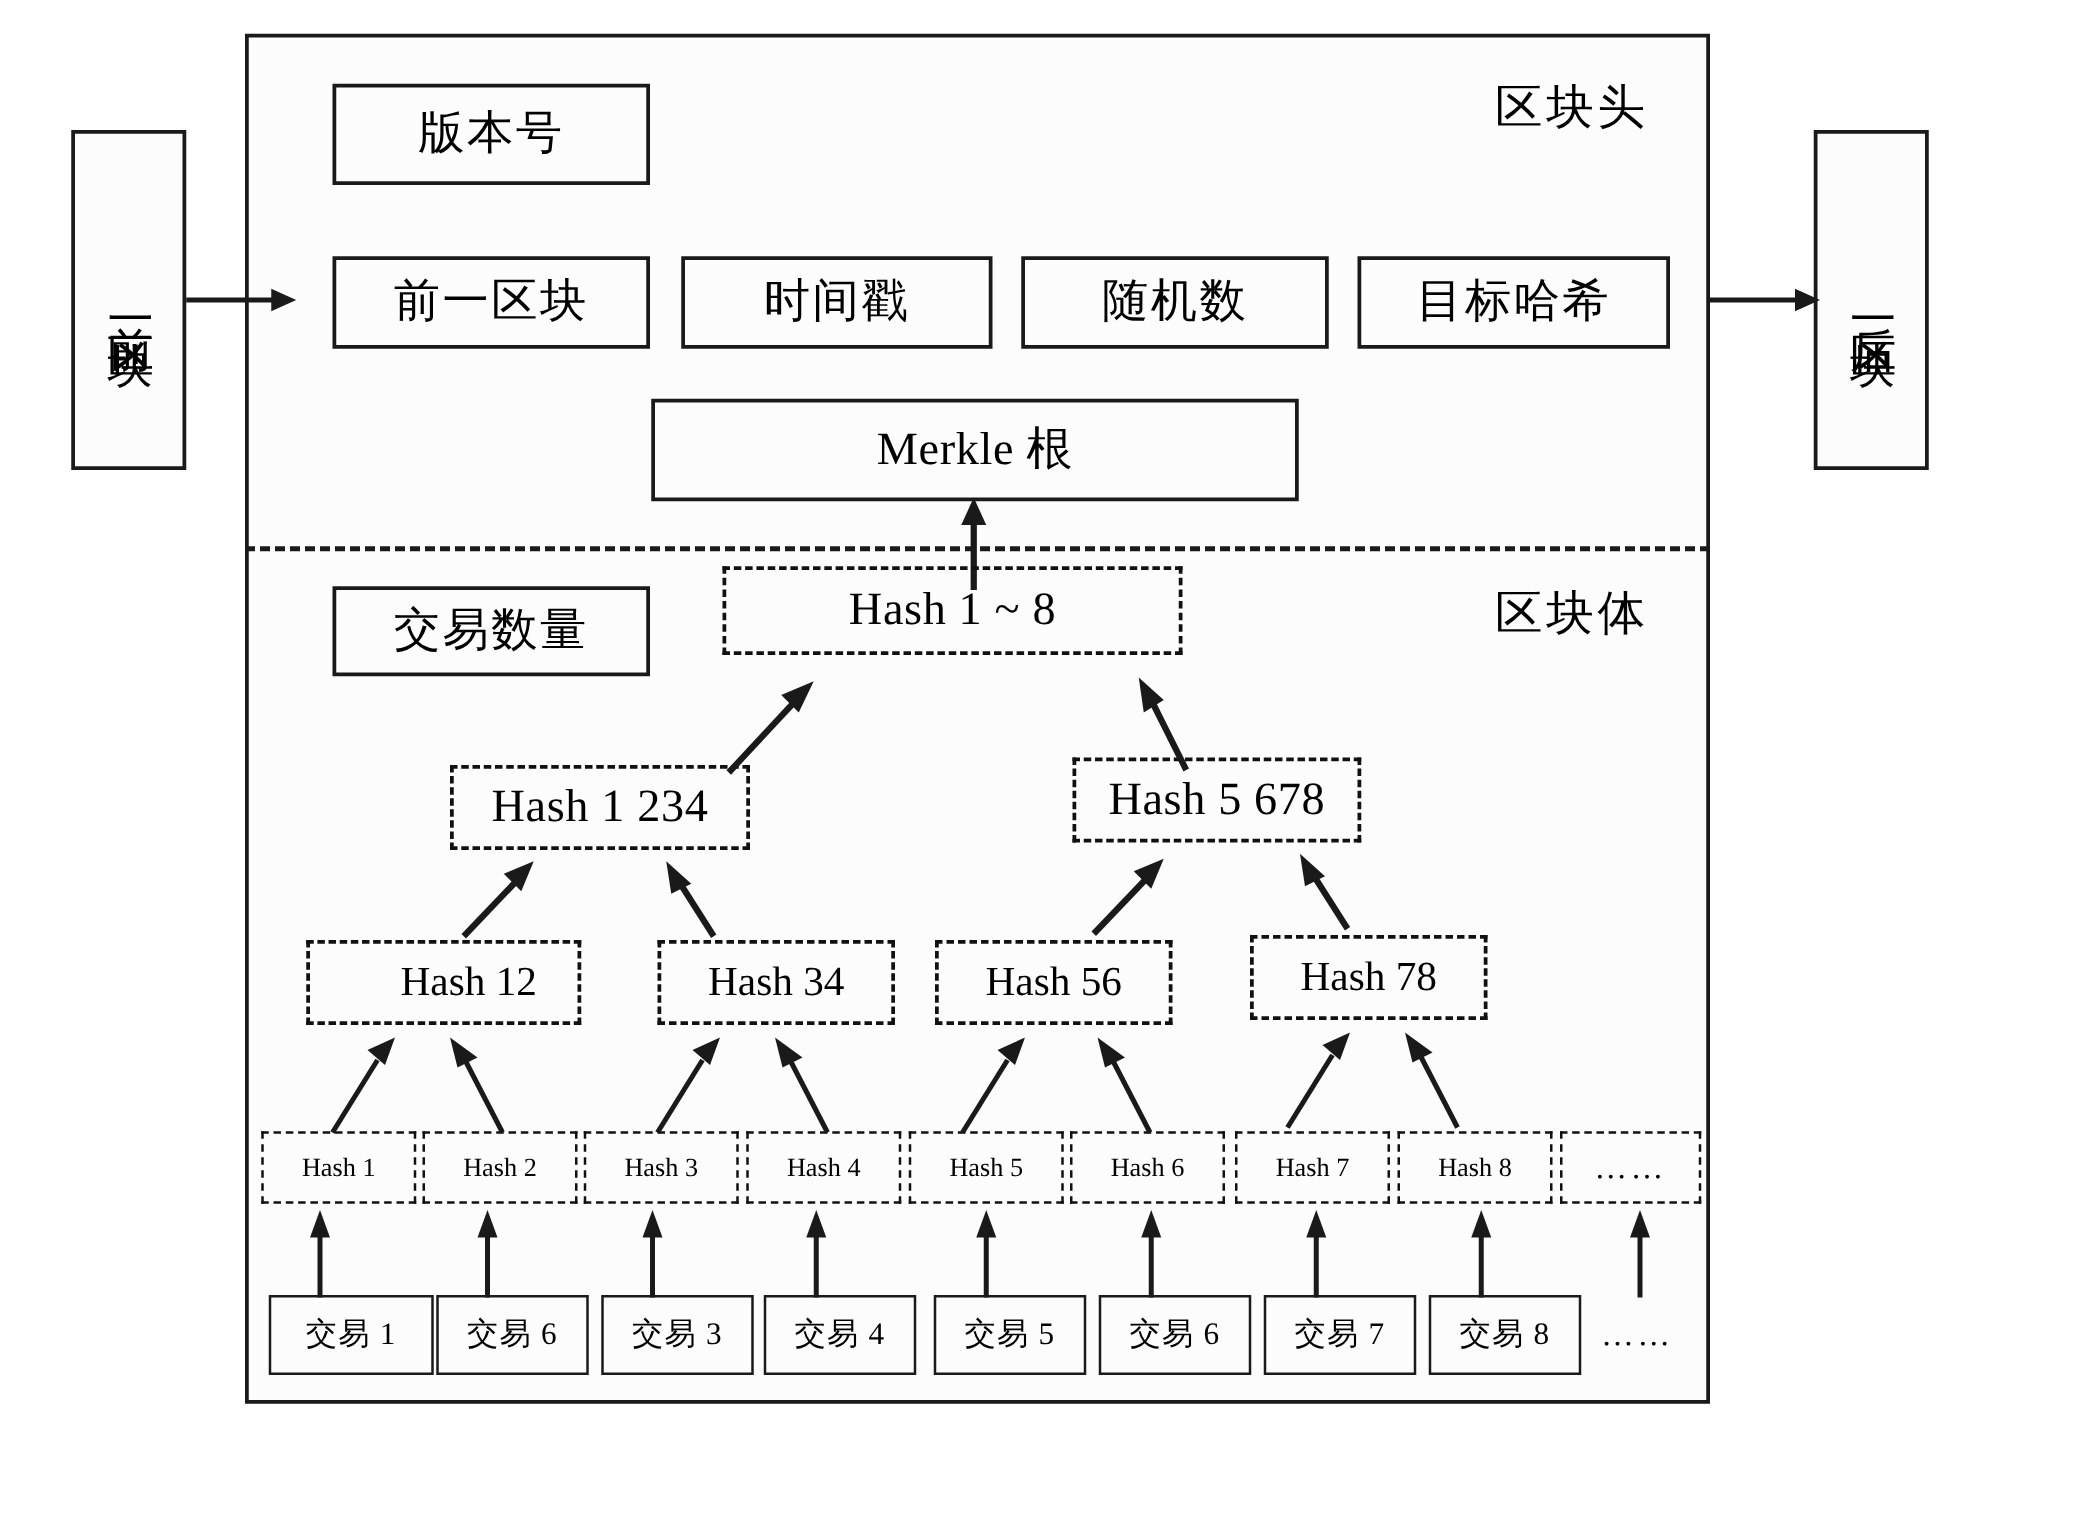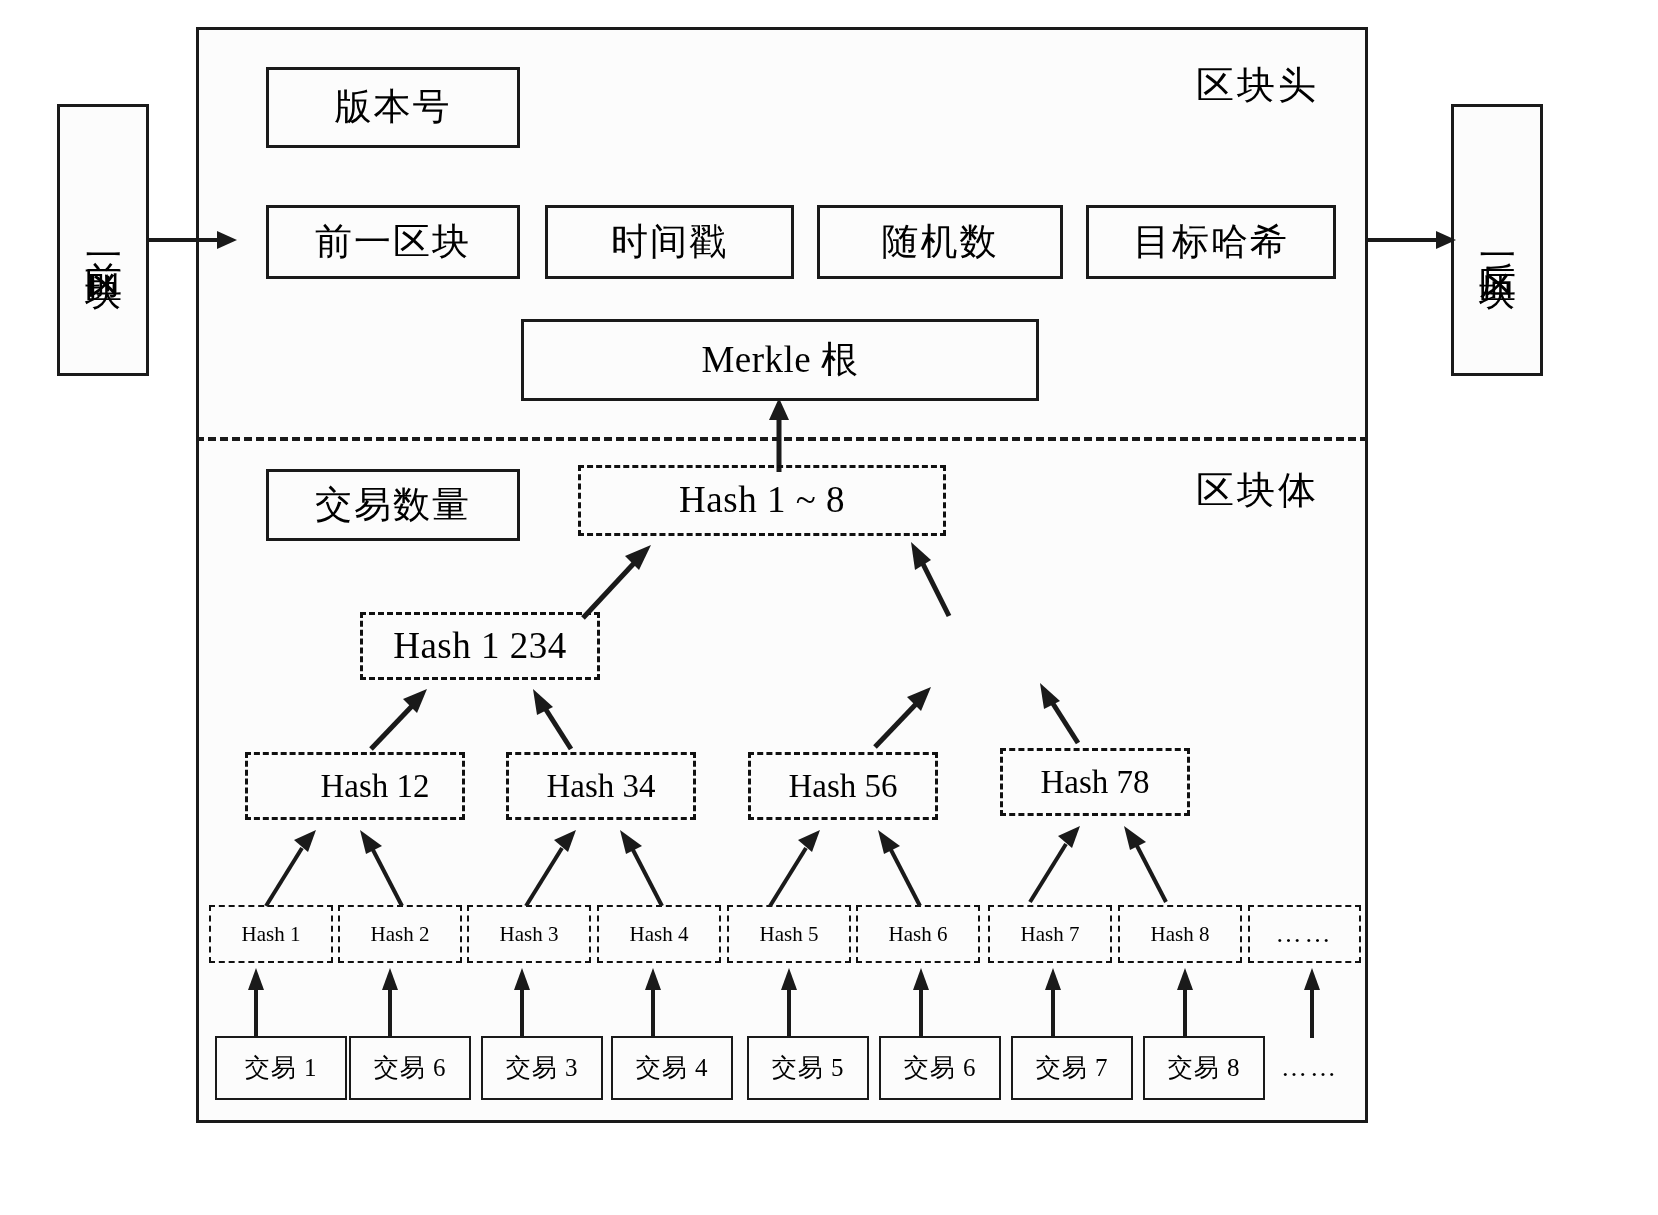--- a/index.html
+++ b/index.html
@@ -117,35 +117,36 @@
 
   <div class="abs solidbox lat" style="left:521px;top:319px;width:518px;height:82px;">Merkle 根</div>
 
   <svg class="arrow-svg" style="left:762px;top:398px;width:34px;height:74px;" viewBox="0 0 34 74">
     <line x1="17" y1="74" x2="17" y2="16" stroke="#1a1a1a" stroke-width="5"></line>
     <polygon points="17,0 7,22 27,22" fill="#1a1a1a"></polygon>
   </svg>
 
   <div class="abs solidbox cn" style="left:242px;top:469px;width:254px;height:72px;">交易数量</div>
 
-  <div class="abs dashbox lat" style="left:578px;top:465px;width:368px;height:71px;">Hash 1 ~ 8</div>
+  <div class="abs dashbox lat" style="left:578px;top:453px;width:368px;height:71px;">Hash 1 ~ 8</div>
 
   <div class="abs dashbox lat" style="left:360px;top:612px;width:240px;height:68px;">Hash 1 234</div>
+  <div class="abs dashbox lat" style="left:858px;top:606px;width:231px;height:68px;">Hash 5 678</div>
 
   <svg class="arrow-svg" style="left:575px;top:540px;width:80px;height:80px;" viewBox="0 0 80 80">
     <line x1="8" y1="78" x2="62" y2="20" stroke="#1a1a1a" stroke-width="5"></line>
     <polygon points="76,5 50,16 64,30" fill="#1a1a1a"></polygon>
   </svg>
   <svg class="arrow-svg" style="left:905px;top:538px;width:60px;height:80px;" viewBox="0 0 60 80">
     <line x1="44" y1="78" x2="16" y2="22" stroke="#1a1a1a" stroke-width="5"></line>
     <polygon points="6,4 10,32 26,22" fill="#1a1a1a"></polygon>
   </svg>
 
   <div class="abs dashbox lat-md" style="left:245px;top:752px;width:220px;height:68px;padding-left:40px;">Hash 12</div>
-  <div class="abs dashbox lat-md" style="left:506px;top:752px;width:190px;height:68px;">Hash 34</div>
+  <div class="abs dashbox lat-md" style="left:526px;top:752px;width:190px;height:68px;">Hash 34</div>
   <div class="abs dashbox lat-md" style="left:748px;top:752px;width:190px;height:68px;">Hash 56</div>
   <div class="abs dashbox lat-md" style="left:1000px;top:748px;width:190px;height:68px;">Hash 78</div>
 
   <svg class="arrow-svg" style="left:365px;top:685px;width:66px;height:66px;" viewBox="0 0 66 66">
     <line x1="6" y1="64" x2="48" y2="20" stroke="#1a1a1a" stroke-width="5"></line>
     <polygon points="62,4 38,14 52,28" fill="#1a1a1a"></polygon>
   </svg>
   <svg class="arrow-svg" style="left:527px;top:685px;width:60px;height:66px;" viewBox="0 0 60 66">
     <line x1="44" y1="64" x2="16" y2="20" stroke="#1a1a1a" stroke-width="5"></line>
     <polygon points="6,4 10,30 26,22" fill="#1a1a1a"></polygon>

